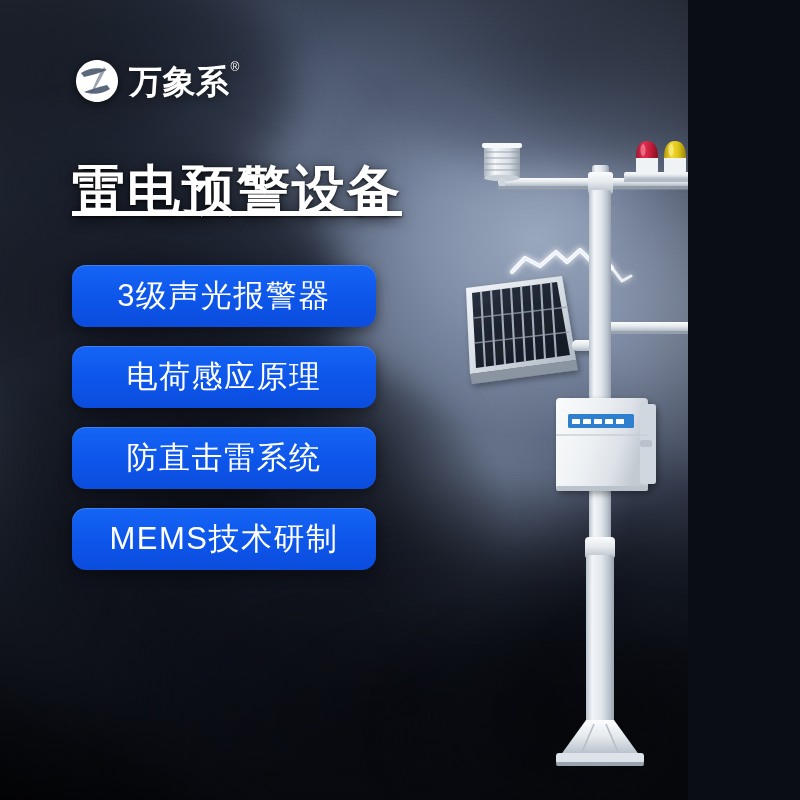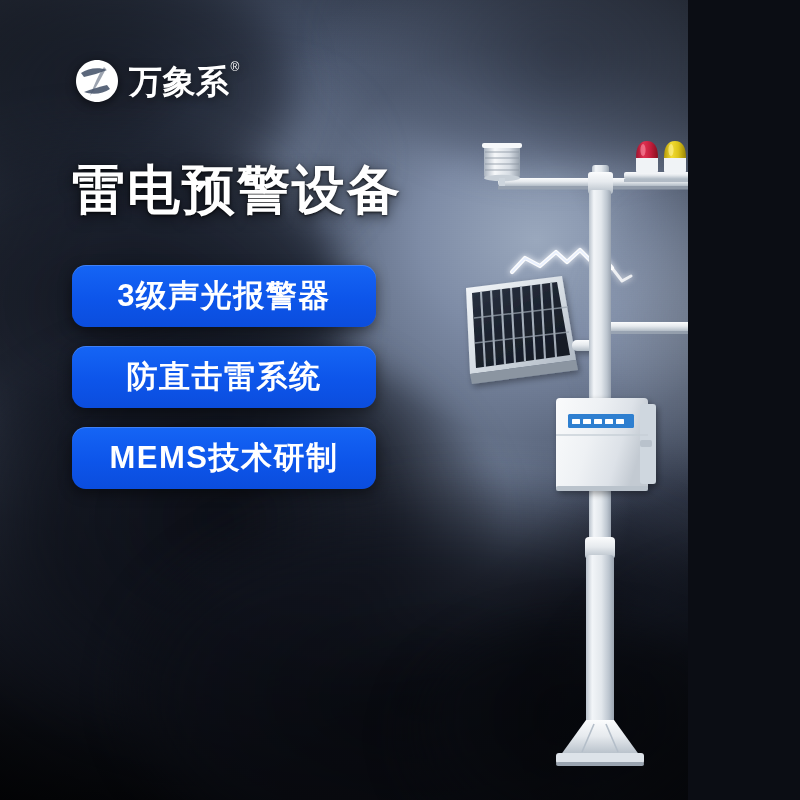--- a/index.html
+++ b/index.html
@@ -81,33 +81,34 @@
     position:relative; top:-10px; left:1px;
   }
 
   
   #headline {
     position:absolute; left:72px; top:163px;
     font-size:53px; font-weight:700; color:#ffffff;
     letter-spacing:2px; line-height:1;
     white-space:nowrap;
     text-shadow:0 3px 14px rgba(0,0,0,.65), 0 1px 3px rgba(0,0,0,.8);
+    text-decoration:underline;
   }
 
   
   #features {
     position:absolute; left:72px; top:265px;
     display:flex; flex-direction:column; gap:19px;
   }
   .badge {
     width:304px; height:62px;
     border-radius:14px;
     background:linear-gradient(180deg,#1565f5 0%,#0d55ea 55%,#0b4ddd 100%);
     display:flex; align-items:center; justify-content:center;
-    color:#fff; font-size:31px; font-weight:700;
+    color:#fff; font-size:31px; font-weight:400;
     letter-spacing:1.5px; white-space:nowrap;
     box-shadow:0 4px 14px rgba(0,0,0,.45), inset 0 1px 0 rgba(255,255,255,.18);
   }
 
   
   #tagline {
     position:absolute; left:74px; top:714px;
     font-size:31px; font-weight:700; color:#fff;
     letter-spacing:1px; white-space:nowrap;
     text-shadow:0 2px 10px rgba(0,0,0,.7);
@@ -330,18 +331,19 @@
     </svg>
     <div class="logo-word">
       <span>万象系</span><span class="logo-reg">®</span>
     </div>
   </div>
 
   <div id="headline">雷电预警设备</div>
 
   <div id="features">
     <div class="badge">3级声光报警器</div>
+    <div class="badge">电荷感应原理</div>
     <div class="badge">防直击雷系统</div>
     <div class="badge">MEMS技术研制</div>
   </div>
 
 
 </div>
 
 </body></html>

